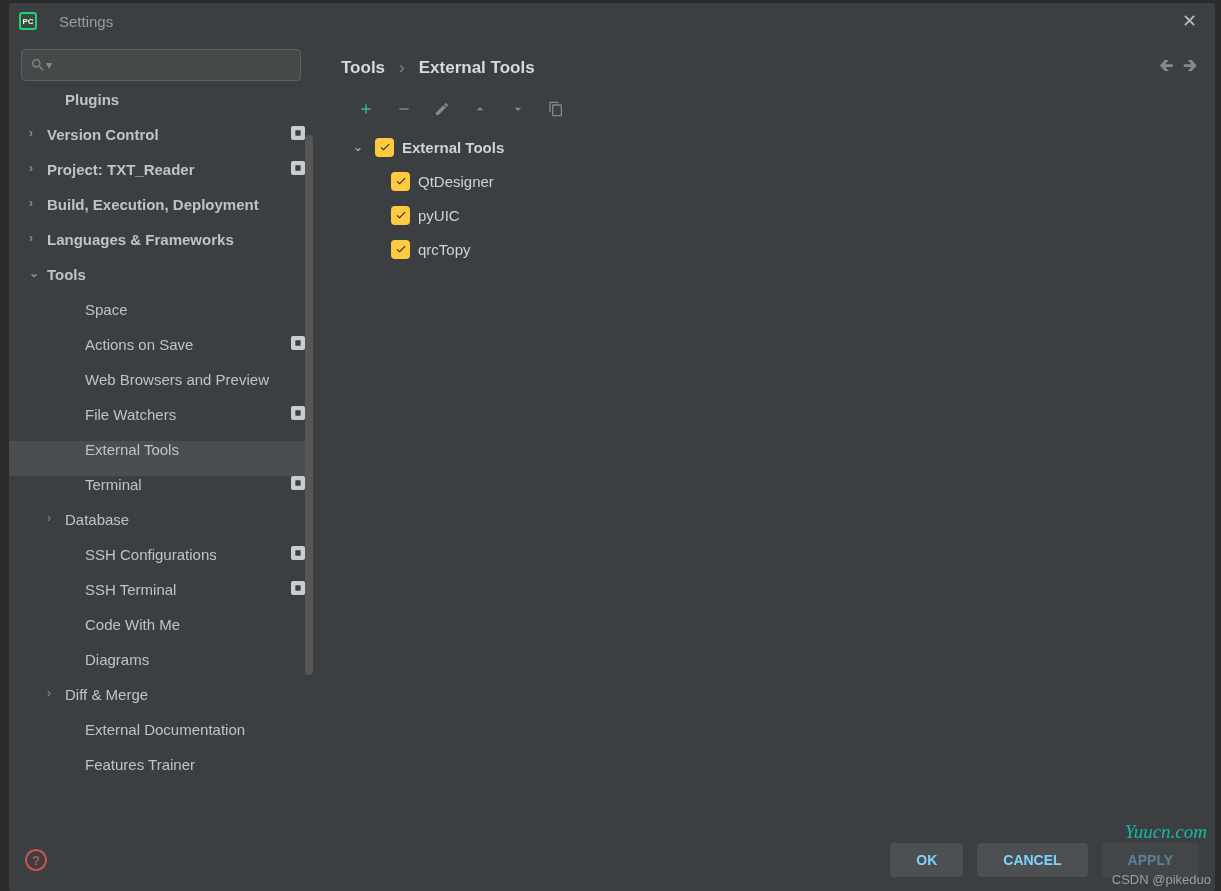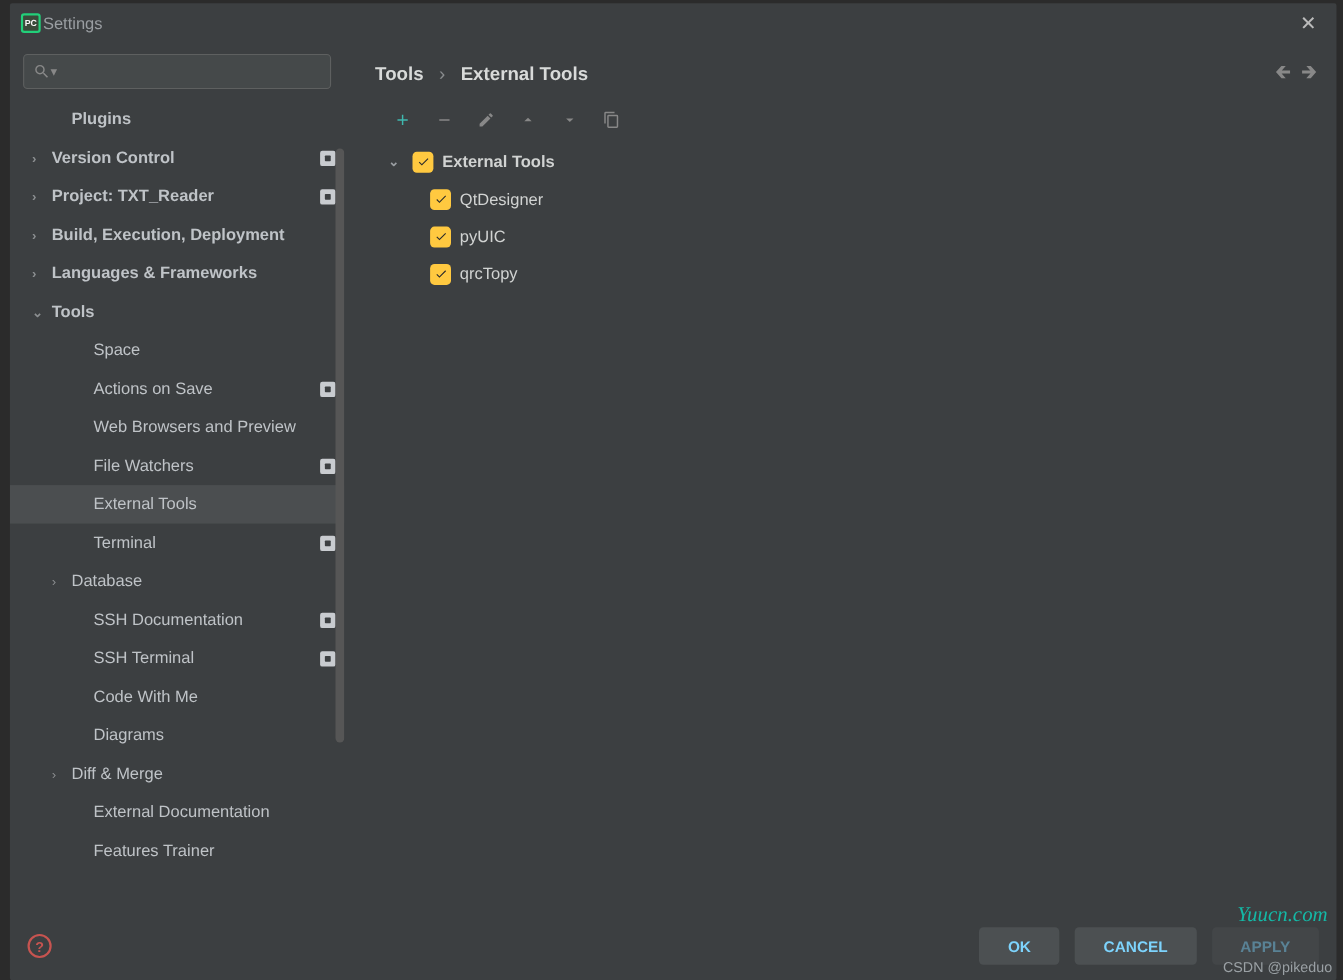--- a/index.html
+++ b/index.html
@@ -1,30 +1,30 @@
 <!DOCTYPE html>
 <html><head>
 <meta charset="utf-8">
 <style>
 * { margin: 0; padding: 0; box-sizing: border-box; font-family: -apple-system, "Segoe UI", Arial, sans-serif; }
 body { width: 1221px; height: 891px; background: #2b2b2b; overflow: hidden; position: relative; }
 .dialog { position: absolute; top: 3px; left: 9px; right: 6px; bottom: 0; background: #3c3f41; display: flex; flex-direction: column; border-radius: 2px; }
 .titlebar { height: 36px; display: flex; align-items: center; padding: 0 10px; justify-content: space-between; }
 .app-icon { width: 18px; height: 18px; border: 2px solid #22d07a; border-radius: 3px; display: flex; align-items: center; justify-content: center; font-size: 8px; font-weight: bold; color: #f7f7f7; background: #3a4a3a; }
-.titlebar-title { margin-left: 2px; color: #9a9ea2; font-size: 15px; }
+.titlebar-title { margin-left: 22px; color: #9a9ea2; font-size: 15px; }
 .close-btn { margin-left: auto; color: #bbbbbb; font-size: 18px; cursor: pointer; line-height: 1; padding: 4px 8px; }
 .body { flex: 1; display: flex; overflow: hidden; }
 .sidebar { width: 304px; display: flex; flex-direction: column; position: relative; }
 .search-wrap { padding: 10px 12px 6px 12px; }
 .search { width: 100%; height: 32px; background: #45494a; border: 1px solid #5e6060; border-radius: 4px; display: flex; align-items: center; padding: 0 8px; }
 .search svg { width: 16px; height: 16px; fill: #888; }
 .search input { flex: 1; background: transparent; border: none; outline: none; color: #ccc; margin-left: 6px; font-size: 14px; }
 .tree { flex: 1; overflow-y: auto; padding-top: 4px; position: relative; }
 .tree-scroll-thumb { position: absolute; right: 0; top: 48px; width: 8px; height: 540px; background: #565656; border-radius: 4px; }
-.nav-item { display: flex; align-items: center; height: 35px; padding: 0 8px 0 20px; color: #bfc3c7; font-size: 15px; cursor: pointer; }
+.nav-item { display: flex; height: 35px; padding: 0 8px 0 20px; color: #bfc3c7; font-size: 15px; cursor: pointer; }
 .nav-item.l1 { font-weight: 600; }
 .nav-item .arrow { width: 18px; color: #8c8f91; font-size: 12px; }
 .nav-item .txt { flex: 1; }
 .nav-item .badge { width: 14px; height: 14px; background: #c9ccd0; border-radius: 2px; display: flex; align-items: center; justify-content: center; }
 .nav-item .badge svg { width: 8px; height: 8px; fill: #3c3f41; }
 .nav-item.indent1 { padding-left: 38px; }
 .nav-item.indent2 { padding-left: 58px; }
 .nav-item.selected { background: #4b4e50; }
 .content { flex: 1; display: flex; flex-direction: column; padding: 14px 18px 0 28px; }
 .breadcrumb { display: flex; align-items: center; gap: 14px; color: #d8dad9; font-size: 17px; font-weight: 600; }
@@ -142,21 +142,21 @@
                 <rect x="4" y="4" width="16" height="16" rx="2"></rect>
               </svg>
             </span>
           </div>
           <div class="nav-item indent1">
             <span class="arrow">›</span>
             <span class="txt">Database</span>
           </div>
           <div class="nav-item indent2">
             <span class="arrow"></span>
-            <span class="txt">SSH Documentation</span>
+            <span class="txt">SSH Configurations</span>
             <span class="badge">
               <svg viewBox="0 0 24 24">
                 <rect x="4" y="4" width="16" height="16" rx="2"></rect>
               </svg>
             </span>
           </div>
           <div class="nav-item indent2">
             <span class="arrow"></span>
             <span class="txt">SSH Terminal</span>
             <span class="badge">

